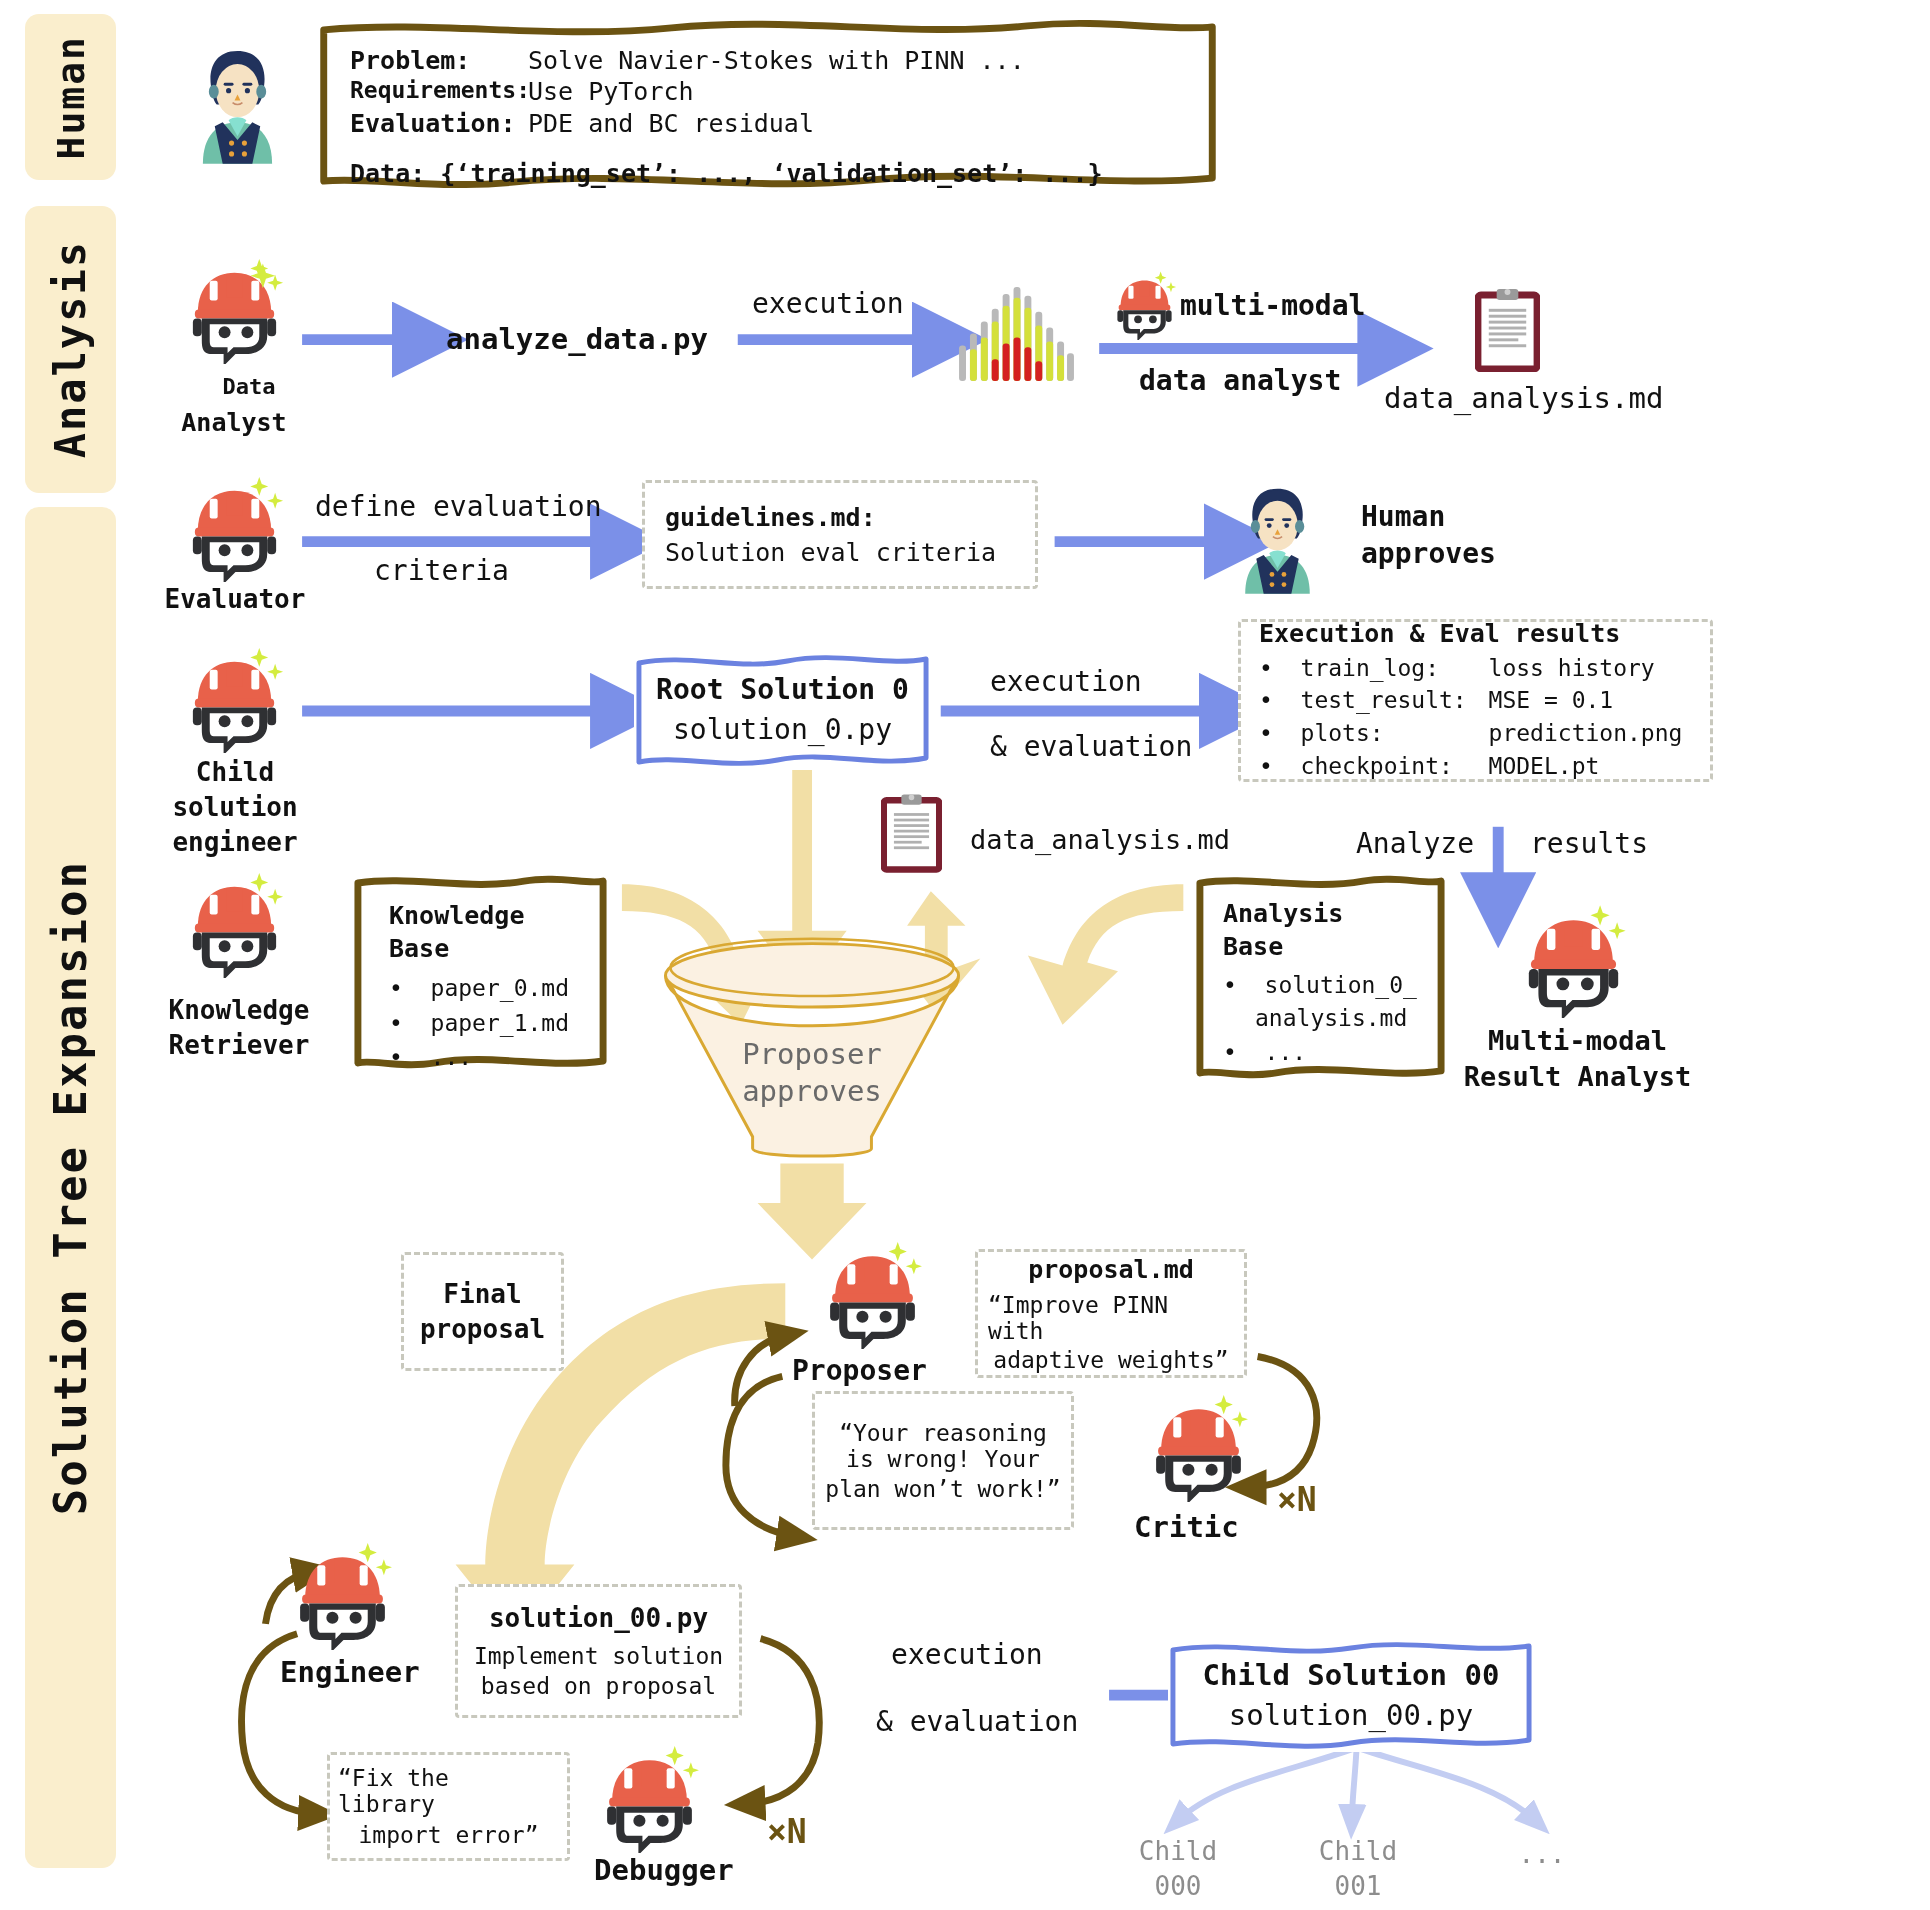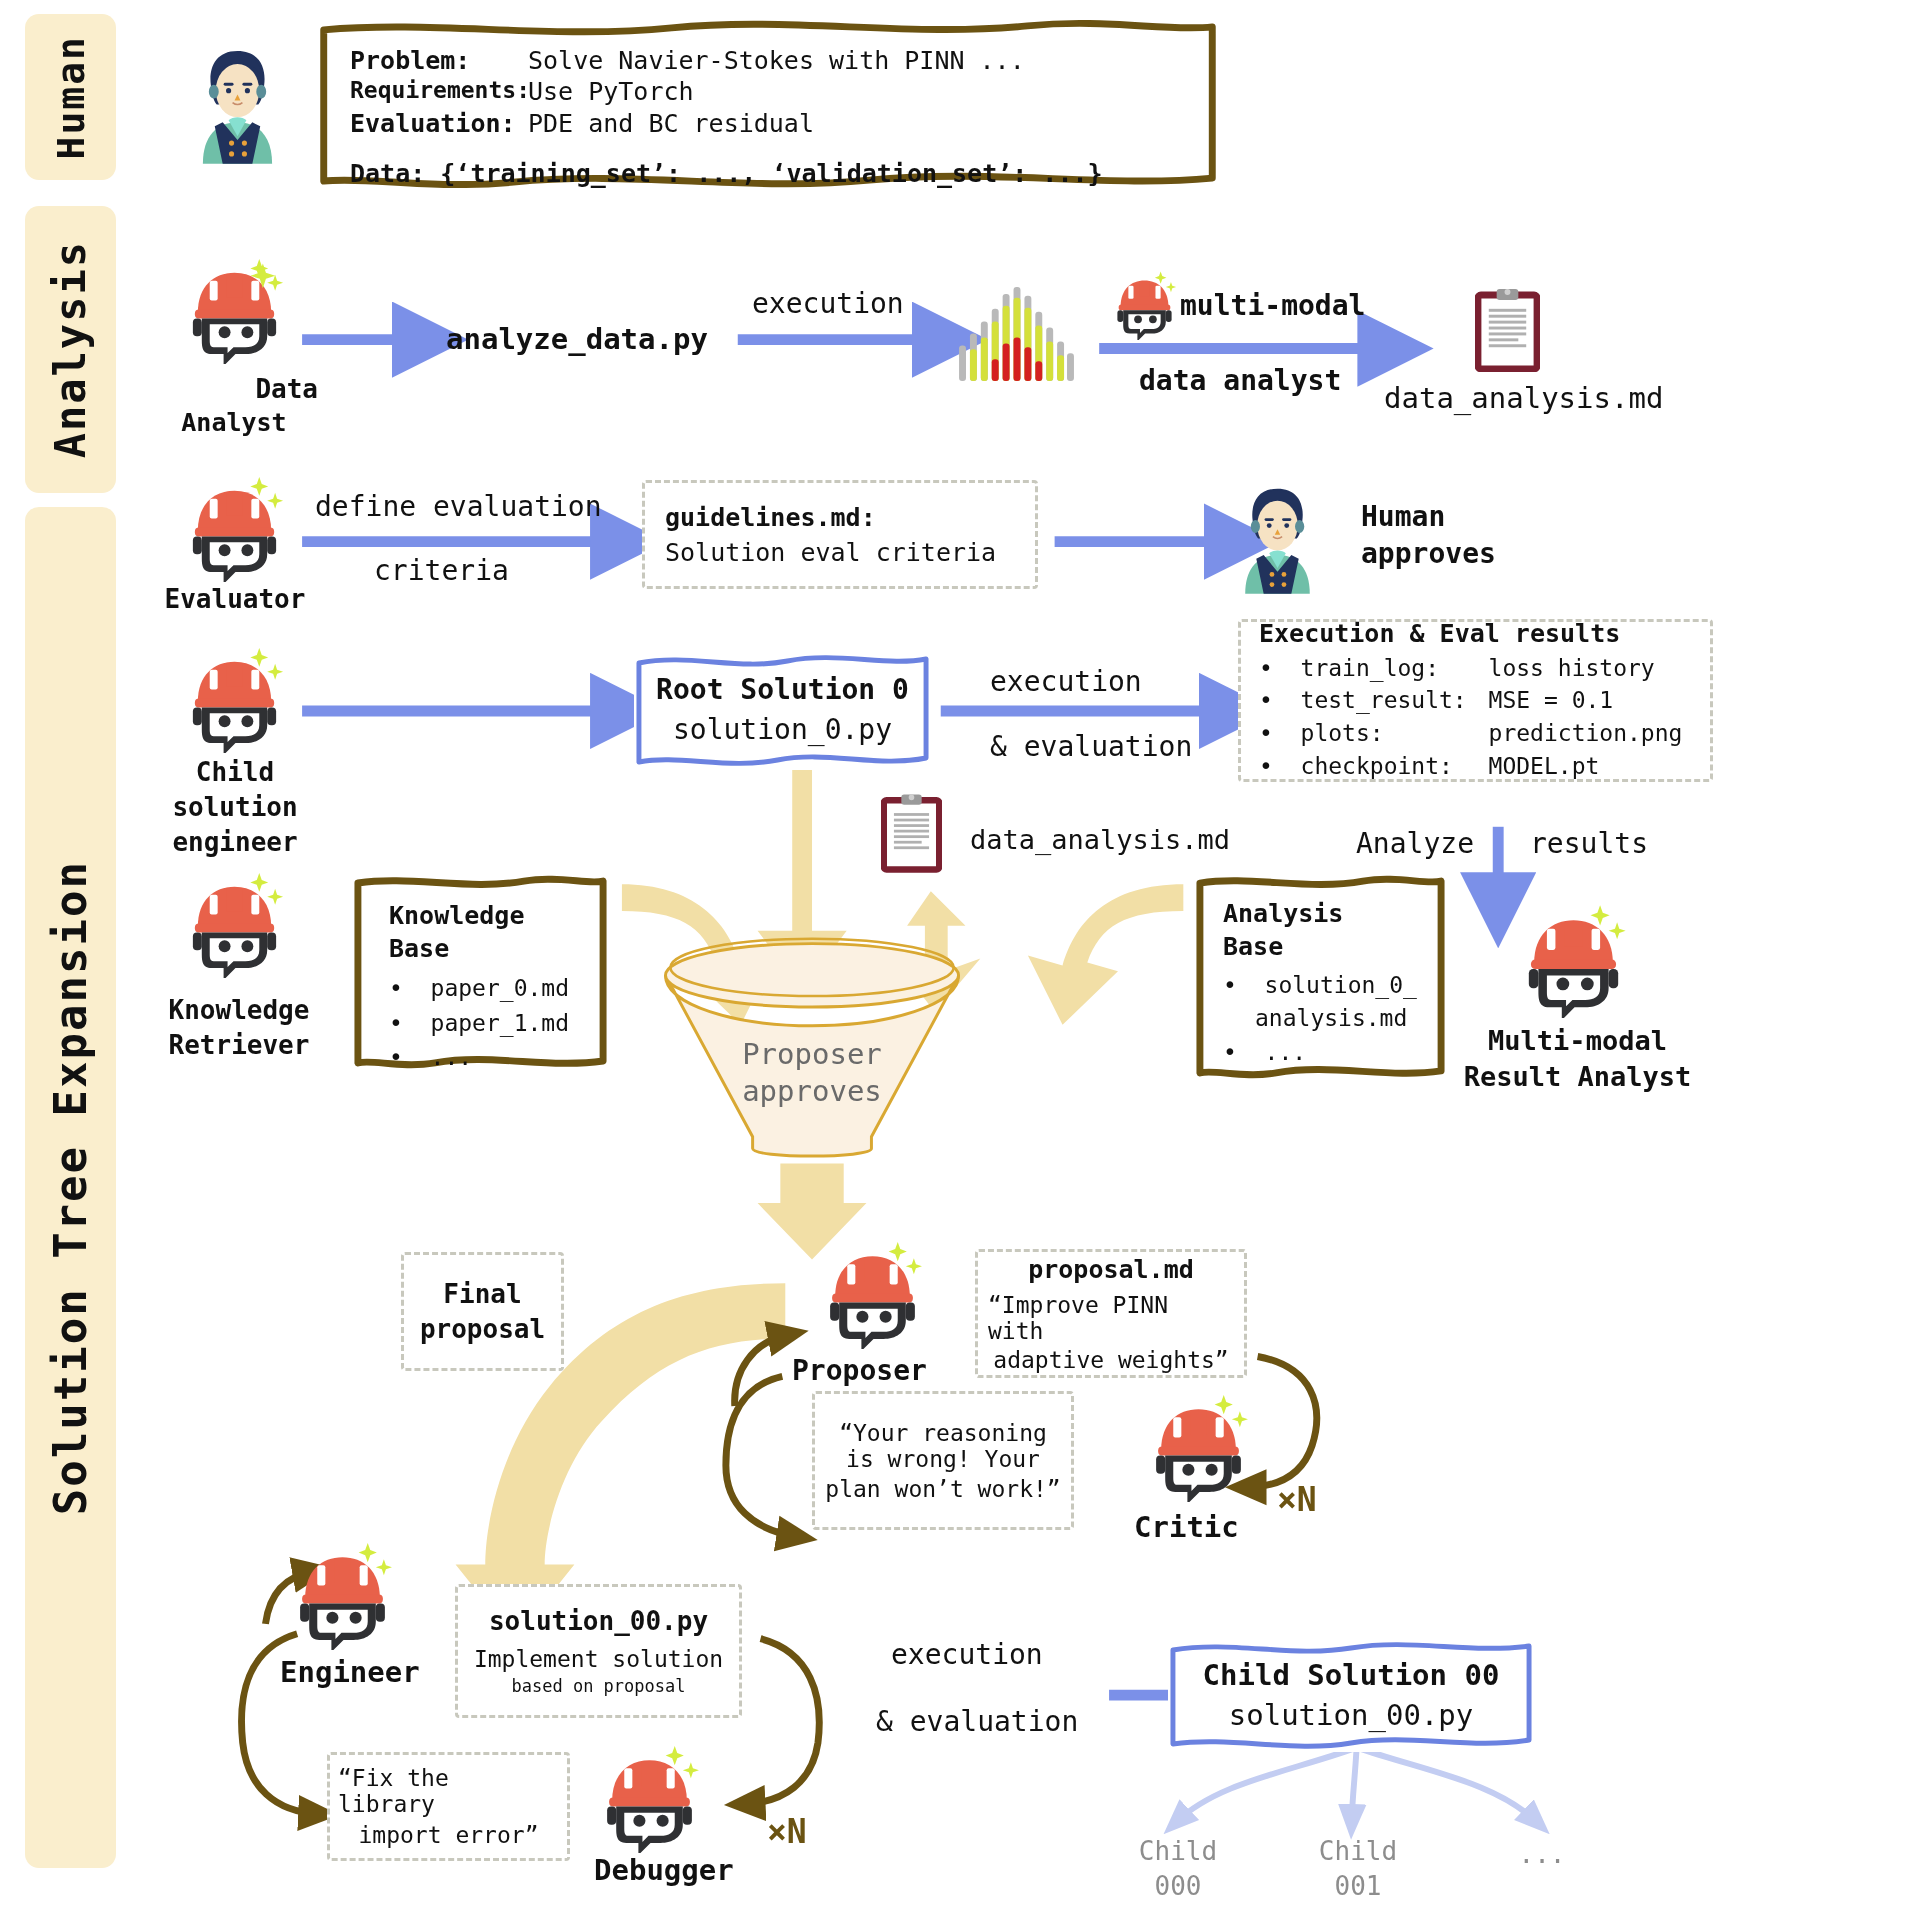--- a/index.html
+++ b/index.html
@@ -185,21 +185,21 @@
       <path d="M30 70 L80 70 L80 82 C80 90 74 93 66 93 L54 93 L48 99 L48 93 L34 93 C30 93 30 89 30 85 Z" fill="#ffffff"></path>
       <circle cx="45" cy="78" r="6" fill="#2f3033"></circle>
       <circle cx="68" cy="78" r="6" fill="#2f3033"></circle>
       <rect x="13" y="64" width="9" height="18" rx="4" fill="#2f3033"></rect>
       <rect x="88" y="64" width="9" height="18" rx="4" fill="#2f3033"></rect>
       <path d="M96 8 L100 20 L112 24 L100 28 L96 40 L92 28 L80 24 L92 20 Z" fill="#d4ec3f" transform="translate(-10,-4) scale(0.78) translate(24,8)"></path>
       <path d="M80 4 L82.5 11 L89 13.5 L82.5 16 L80 23 L77.5 16 L71 13.5 L77.5 11 Z" fill="#d4ec3f"></path>
       <path d="M96 20 L98 26 L104 28 L98 30 L96 36 L94 30 L88 28 L94 26 Z" fill="#d4ec3f"></path>
     </svg>
   </div>
-  <div class="t bold ctr" style="left:150px;top:374px;width:168px;font-size:26px;text-align:right;">Data</div>
+  <div class="t bold ctr" style="left:165px;top:374px;width:168px;font-size:22px;">Data</div>
   <div class="t bold ctr" style="left:150px;top:408px;width:168px;font-size:25px;">Analyst</div>
 
   <div class="t bold" style="left:446px;top:322px;font-size:29px;">analyze_data.py</div>
   <div class="t" style="left:752px;top:287px;font-size:28px;">execution</div>
 
   <div class="abs" style="left:955px;top:282px;">
     <svg width="124" height="104" viewBox="0 0 125 105">
       <g fill="#b9b9b9">
         <rect x="4" y="64" width="7" height="36" rx="3"></rect>
           <rect x="15" y="52" width="7" height="48" rx="3"></rect>
@@ -532,21 +532,21 @@
       <rect x="88" y="64" width="9" height="18" rx="4" fill="#2f3033"></rect>
       <path d="M80 4 L82.5 11 L89 13.5 L82.5 16 L80 23 L77.5 16 L71 13.5 L77.5 11 Z" fill="#d4ec3f"></path>
       <path d="M96 20 L98 26 L104 28 L98 30 L96 36 L94 30 L88 28 L94 26 Z" fill="#d4ec3f"></path>
     </svg>
   </div>
   <div class="t bold" style="left:280px;top:1655px;font-size:29px;">Engineer</div>
 
   <div class="dashbox" style="left:455px;top:1584px;width:287px;height:134px;padding:4px 8px;">
     <div class="bold" style="font-size:26px;">solution_00.py</div>
     <div style="font-size:23px;margin-top:10px;">Implement solution</div>
-    <div style="font-size:17px;margin-top:4px;">based on proposal</div>
+    <div style="font-size:23px;margin-top:4px;">based on proposal</div>
   </div>
 
   <div class="dashbox" style="left:327px;top:1752px;width:243px;height:109px;padding:4px 8px;">
     <div style="font-size:23px;">“Fix the library</div>
     <div style="font-size:23px;margin-top:5px;">import error”</div>
   </div>
 
   <div class="agent" style="left:594px;top:1742px;">
     <svg width="111" height="111" viewBox="0 0 110 110">
       <path d="M18 58 C18 32 34 18 55 18 C76 18 92 32 92 58 Z" fill="#e8614a"></path>

